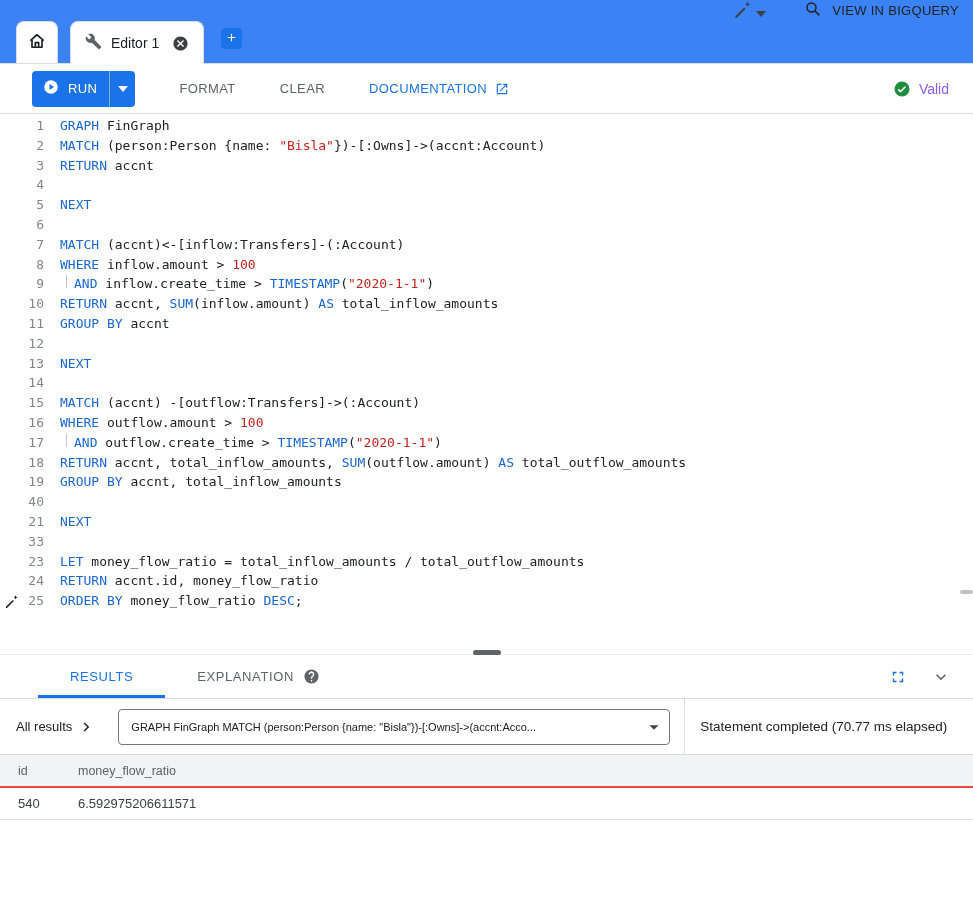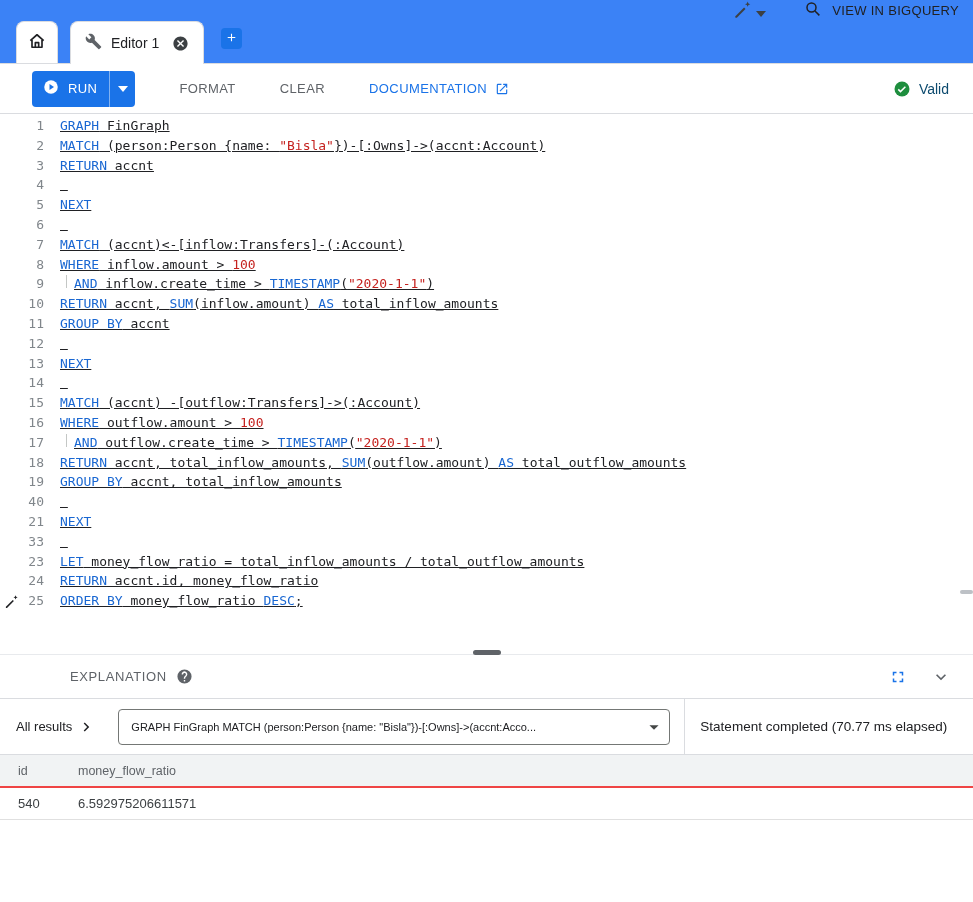--- a/index.html
+++ b/index.html
@@ -29,27 +29,27 @@
   .toolbar { height:50px; background:#fff; border-bottom:1px solid #dadce0;
     display:flex; align-items:center; gap:44px; padding:0 24px 0 32px; }
   .run-btn { display:flex; height:36px; border-radius:4px; overflow:hidden;
     background:var(--accent); color:#fff; font-size:13px; font-weight:500; letter-spacing:.4px; }
   .run-main { display:flex; align-items:center; gap:8px; padding:0 12px 0 10px; cursor:pointer; }
   .run-caret { display:flex; align-items:center; justify-content:center; width:26px;
     border-left:1px solid rgba(255,255,255,.45); cursor:pointer; }
   .txt-btn { font-family:inherit; font-size:13px; font-weight:500; letter-spacing:.4px; color:#5f6368;
     background:none; border:none; display:flex; align-items:center; gap:8px; cursor:pointer; }
   .txt-btn.blue { color:var(--accent); }
-  .valid { margin-left:auto; display:flex; align-items:center; gap:8px; font-size:14px; color:#0c4a6e; }
+  .valid { margin-left:auto; display:flex; align-items:center; gap:8px; font-size:14px; color:#8b5cf6; }
 
   
   .editor { position:relative; height:540px; background:#fff; display:flex; overflow:hidden;
     font-family:"DejaVu Sans Mono","Liberation Mono",monospace; font-size:13px; line-height:19.8px; }
   .gutter { flex:none; width:52px; padding:2px 8px 0 0; text-align:right; color:#80868b; }
-  .code { flex:1; padding:2px 0 0 8px; white-space:pre; overflow:hidden;text-decoration:underline; }
+  .code { flex:1; padding:2px 0 0 8px; white-space:pre; overflow:hidden; }
   .ln, .cl { height:19.8px; }
   .tok-k { color:var(--kw); }
   .tok-s, .tok-n { color:var(--lit); }
   .tok-p { color:#202124; }
   .guide { display:inline-block; width:8px; height:13px; border-left:1px solid #c4c7c5; margin-left:6px; }
   .gutter-wand { position:absolute; left:4px; top:480px; cursor:pointer; }
   .scroll-thumb { position:absolute; right:0; top:476px; width:13px; height:4px;
     background:#bdc1c6; border-radius:2px; cursor:grab; }
 
   
@@ -207,20 +207,23 @@
       <path d="M18.5 2l1 2.3L21.8 5.3l-2.3 1-1 2.3-1-2.3-2.3-1 2.3-1z"></path>
     </svg>
   </div>
   <div class="scroll-thumb"></div>
 </div>
 
 <div class="results">
   <div class="drag-handle"></div>
 
   <div class="rtabs">
+    <div class="rtab active">
+      <span>RESULTS</span>
+    </div>
     <div class="rtab">
       <span>EXPLANATION</span>
       <span style="display:flex;">
         <svg width="17" height="17" viewBox="0 0 24 24" fill="#5f6368">
           <path d="M12 2a10 10 0 1 0 0 20 10 10 0 0 0 0-20zm1 17h-2v-2h2zm2.1-7.7l-.9.9c-.7.7-1.2 1.3-1.2 2.8h-2v-.5c0-1.1.5-2.1 1.2-2.8l1.2-1.2a2 2 0 1 0-3.4-1.4H8a4 4 0 1 1 7.1 2.2z"></path>
         </svg>
       </span>
     </div>
     <div class="rtab-icons">
       <button class="icon-btn">

